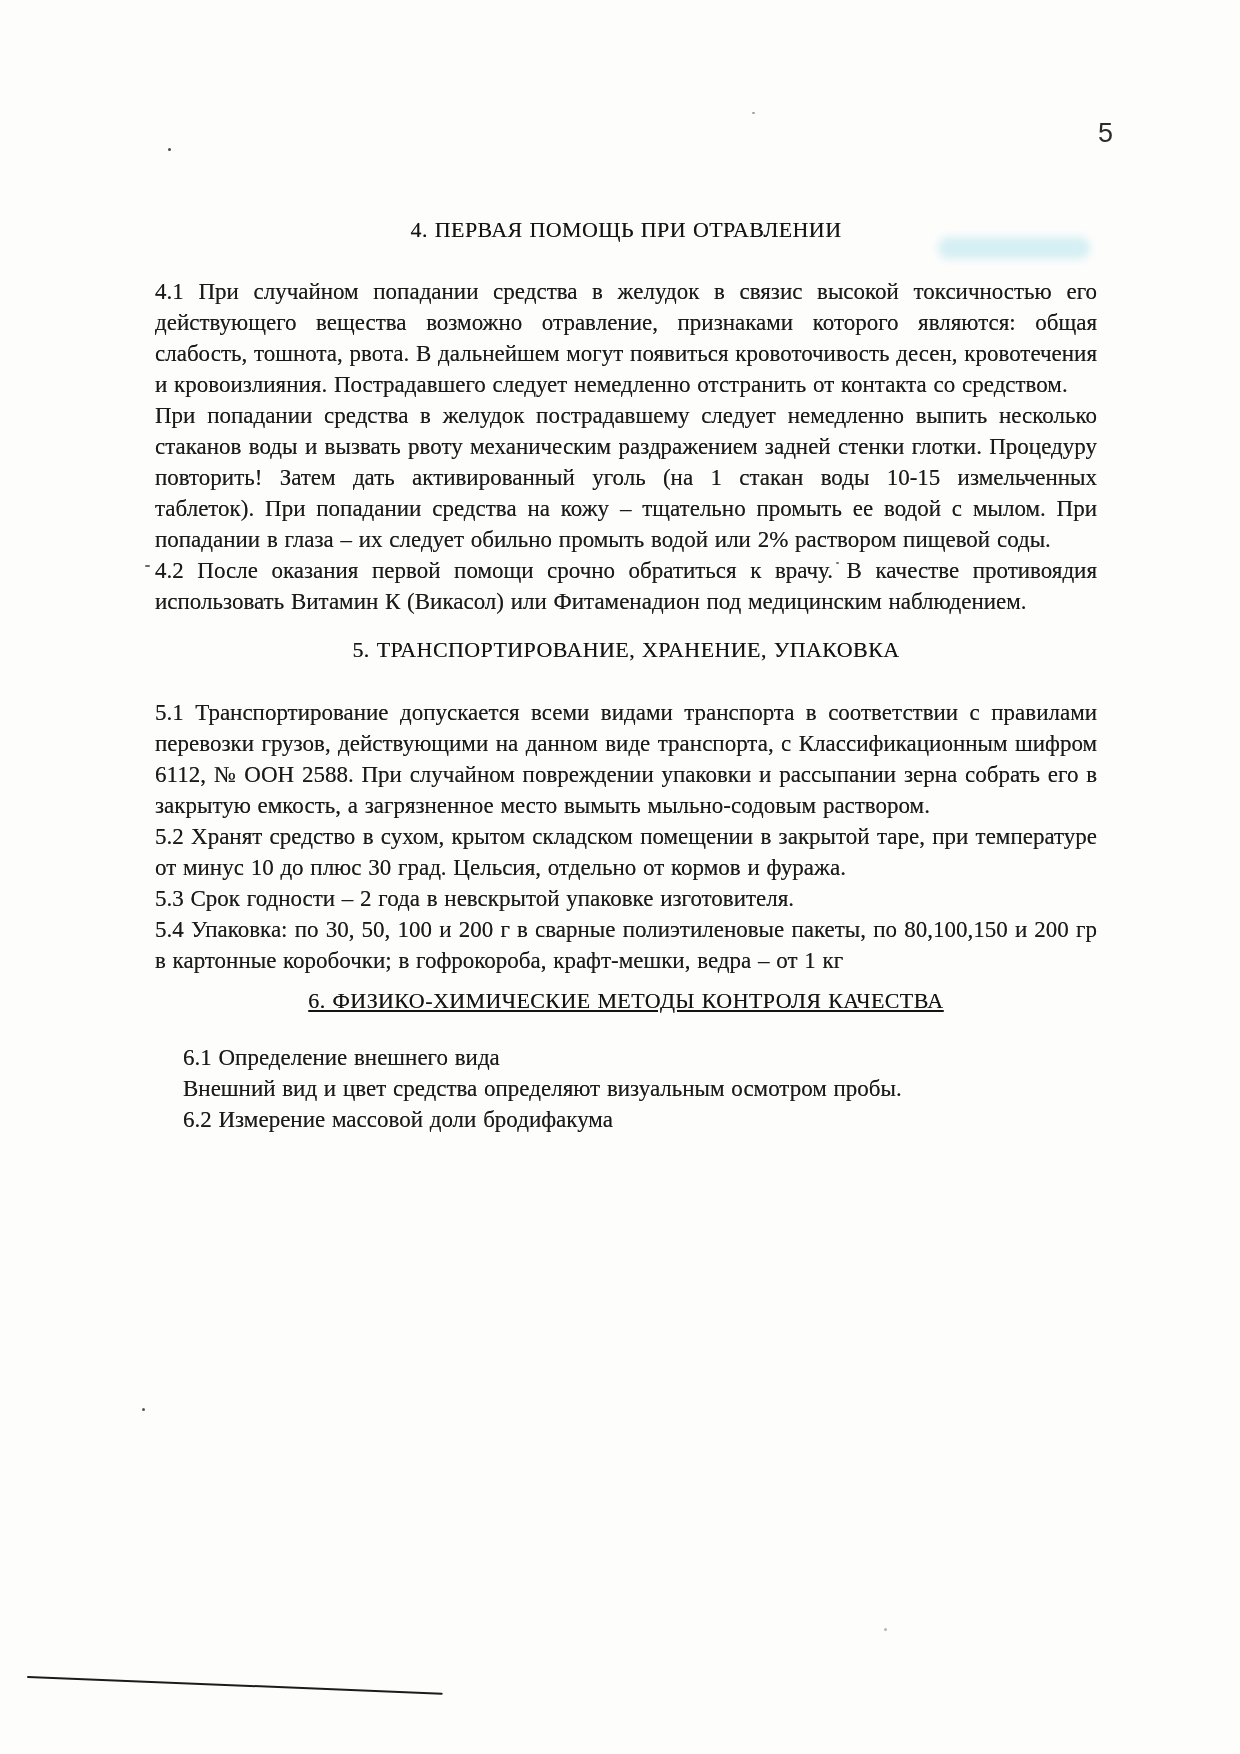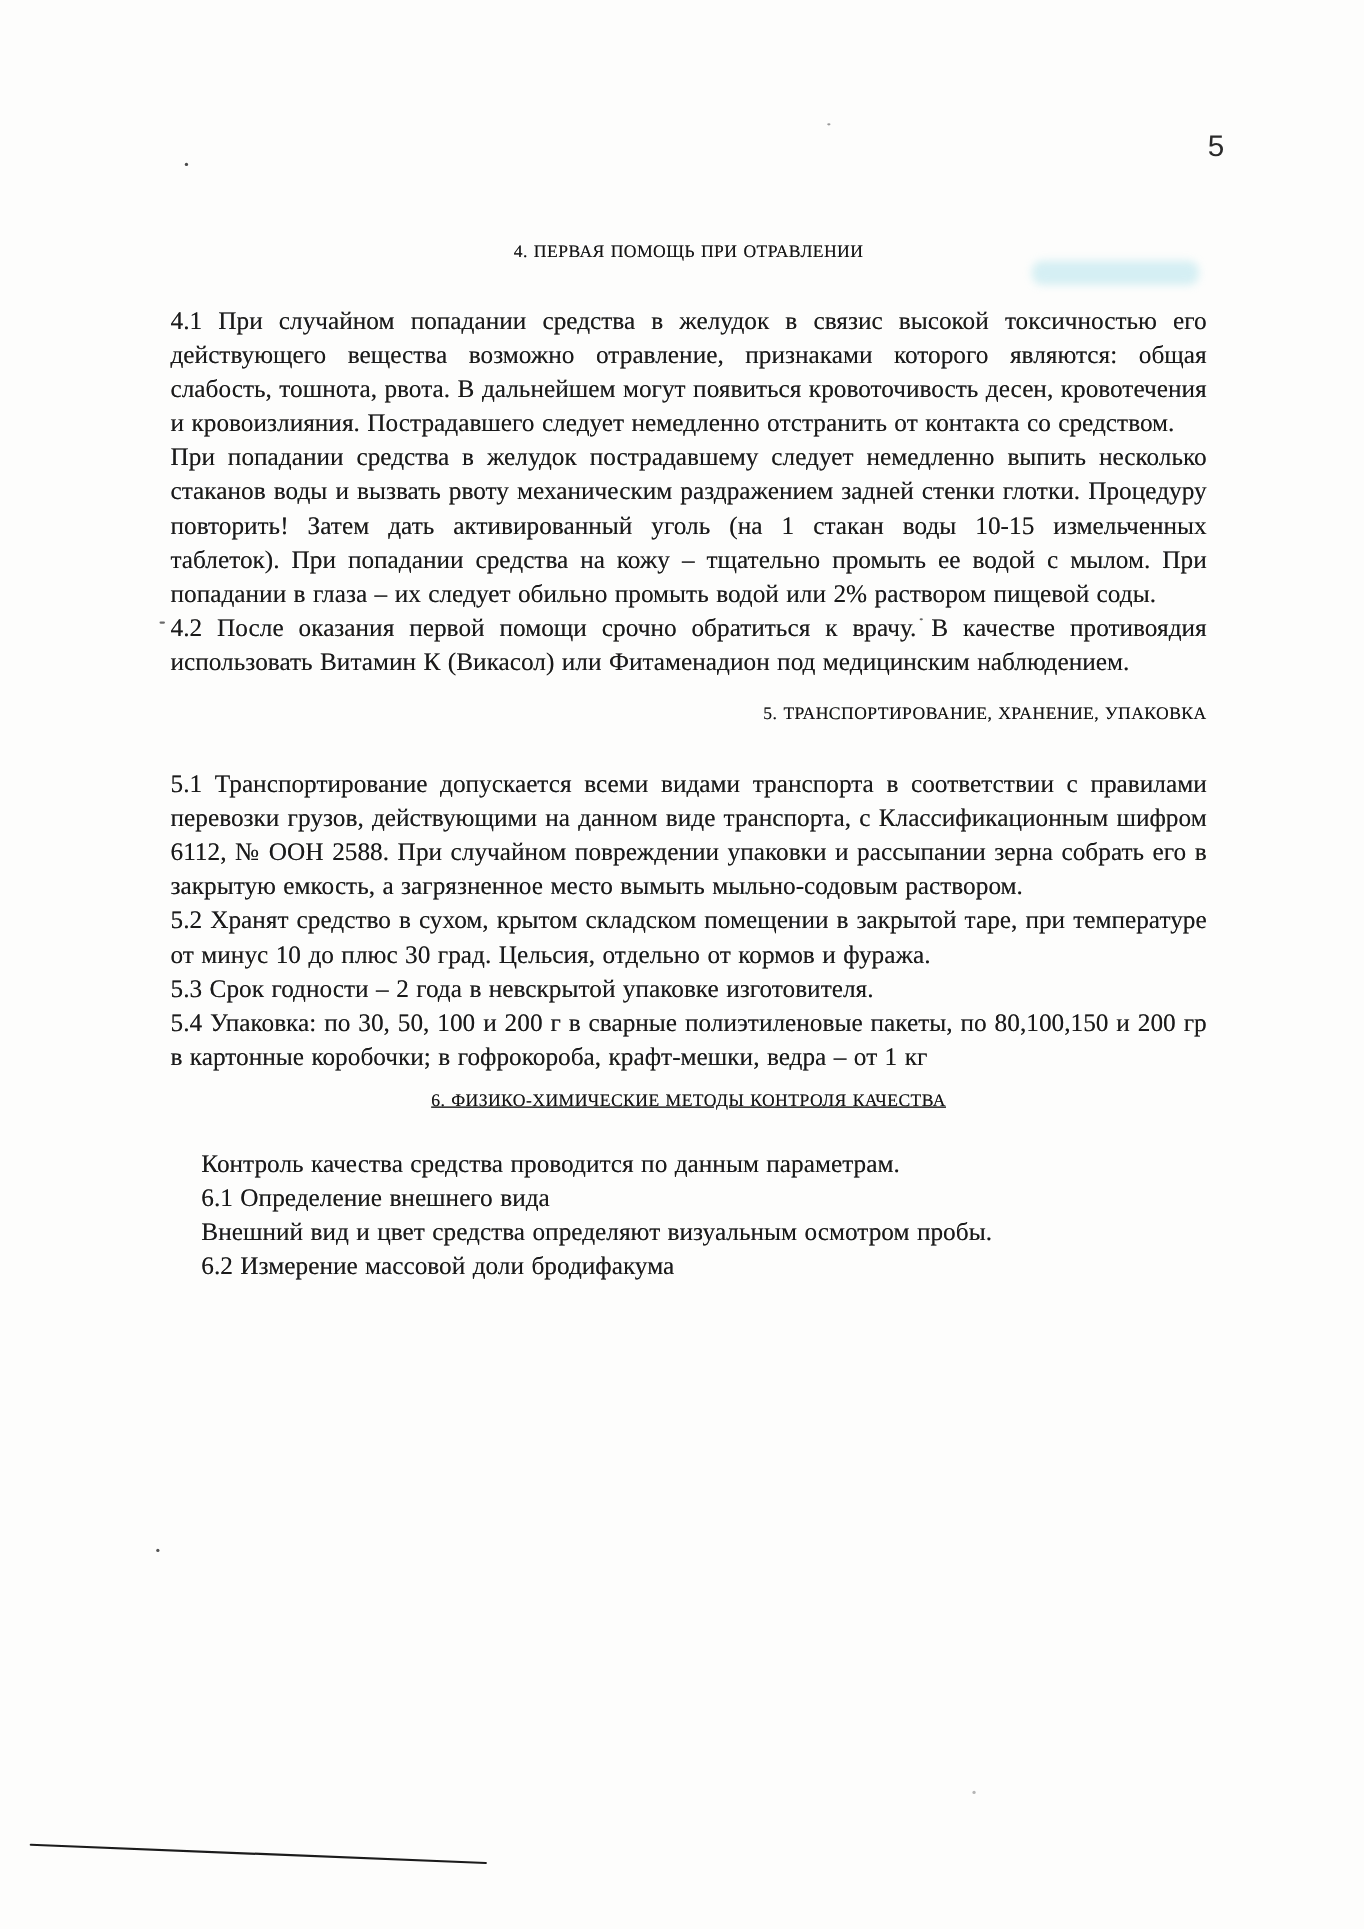--- a/index.html
+++ b/index.html
@@ -29,28 +29,28 @@
       line-height: 31px;
       text-align: justify;
       word-spacing: 1px;
       text-shadow: 0 0 0.5px rgba(0,0,0,0.55);
     }
     .content p { margin: 0; }
     .hang { margin-left: 30px; }
     .ind  { text-indent: 28px; }
     .h {
       text-align: center;
-      font-size: 16px;
+      font-size: 22px;
       line-height: 30px;
       font-weight: 400;
       letter-spacing: 0.4px;
       color: #141414;
     }
     .h4 { margin: 45px 0 31px 0; }
-    .h5 { margin: 18px 0 32px 0; text-align: right; }
+    .h5 { margin: 18px 0 32px 0; }
     .h6 { margin: 10px 0 26px 0; text-decoration: underline; }
     
     .scanline {
       position: absolute;
       left: 27px;
       top: 1676px;
       width: 416px;
       height: 2px;
       background: #1b1b1b;
       transform: rotate(2.3deg);
@@ -90,21 +90,20 @@
     <p>При попадании средства в желудок пострадавшему следует немедленно выпить несколько стаканов воды и вызвать рвоту механическим раздражением задней стенки глотки. Процедуру повторить! Затем дать активированный уголь (на 1 стакан воды 10-15 измельченных таблеток). При попадании средства на кожу – тщательно промыть ее водой с мылом. При попадании в глаза – их следует обильно промыть водой или 2% раствором пищевой соды.</p>
     <p>4.2 После оказания первой помощи срочно обратиться к врачу. В качестве противоядия использовать Витамин К (Викасол) или Фитаменадион под медицинским наблюдением.</p>
 
     <div class="h h5">5. ТРАНСПОРТИРОВАНИЕ, ХРАНЕНИЕ, УПАКОВКА</div>
     <p>5.1 Транспортирование допускается всеми видами транспорта в соответствии с правилами перевозки грузов, действующими на данном виде транспорта, с Классификационным шифром 6112, № ООН 2588. При случайном повреждении упаковки и рассыпании зерна собрать его в закрытую емкость, а загрязненное место вымыть мыльно-содовым раствором.</p>
     <p>5.2 Хранят средство в сухом, крытом складском помещении в закрытой таре, при температуре от минус 10 до плюс 30 град. Цельсия, отдельно от кормов и фуража.</p>
     <p>5.3 Срок годности – 2 года в невскрытой упаковке изготовителя.</p>
     <p>5.4 Упаковка: по 30, 50, 100 и 200 г в сварные полиэтиленовые пакеты, по 80,100,150 и 200 гр в картонные коробочки; в гофрокороба, крафт-мешки, ведра – от 1 кг</p>
 
     <div class="h h6">6. ФИЗИКО-ХИМИЧЕСКИЕ МЕТОДЫ КОНТРОЛЯ КАЧЕСТВА</div>
-    <p class="ind">Контроль качества средства проводится по данным параметрам.</p>
     <p class="ind">6.1 Определение внешнего вида</p>
     <p class="ind">Внешний вид и цвет средства определяют визуальным осмотром пробы.</p>
     <p class="ind">6.2 Измерение массовой доли бродифакума</p>
 
   </div>
 
   <div class="smudge"></div>
   <div class="scanline"></div>
   <div class="speck sp1"></div>
   <div class="speck sp2"></div>

